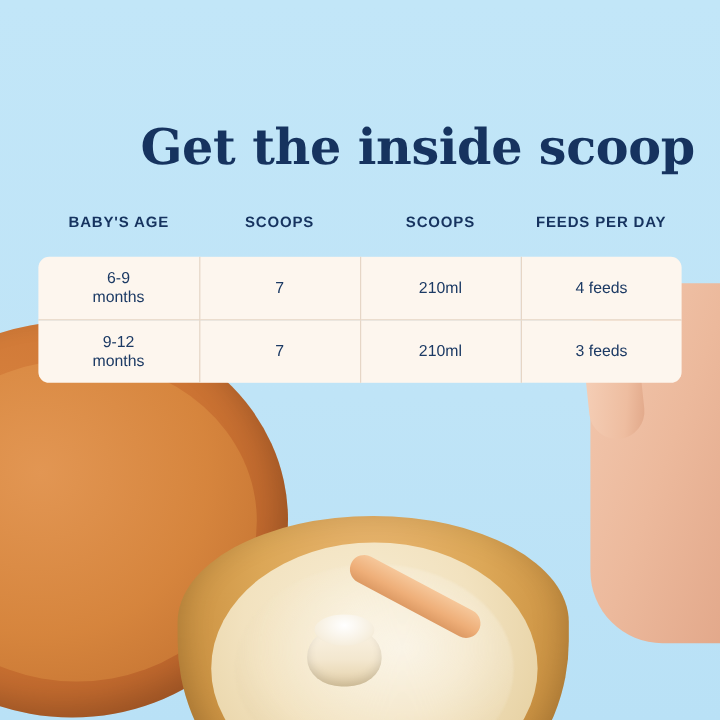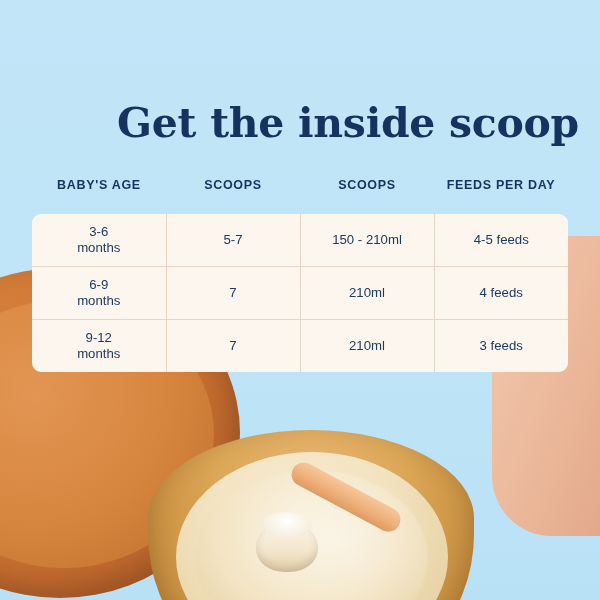--- a/index.html
+++ b/index.html
@@ -241,27 +241,20 @@
     <table>
       <thead>
         <tr>
           <th>BABY'S AGE</th>
           <th>SCOOPS</th>
           <th>SCOOPS</th>
           <th>FEEDS PER DAY</th>
         </tr>
       </thead>
       <tbody>
-        <tr>
-          <td class="cell-2line">3-6
-months</td>
-          <td>5-7</td>
-          <td>150 - 210ml</td>
-          <td>4-5 feeds</td>
-        </tr>
         <tr>
           <td class="cell-2line">6-9
 months</td>
           <td>7</td>
           <td>210ml</td>
           <td>4 feeds</td>
         </tr>
         <tr>
           <td class="cell-2line">9-12
 months</td>

